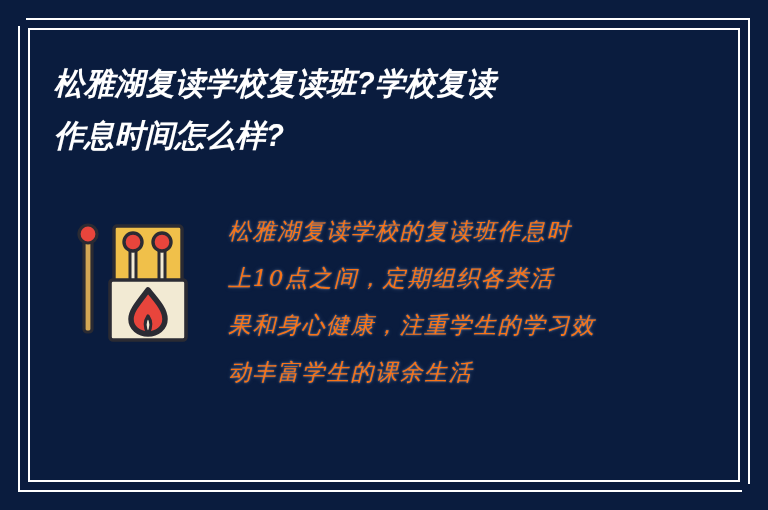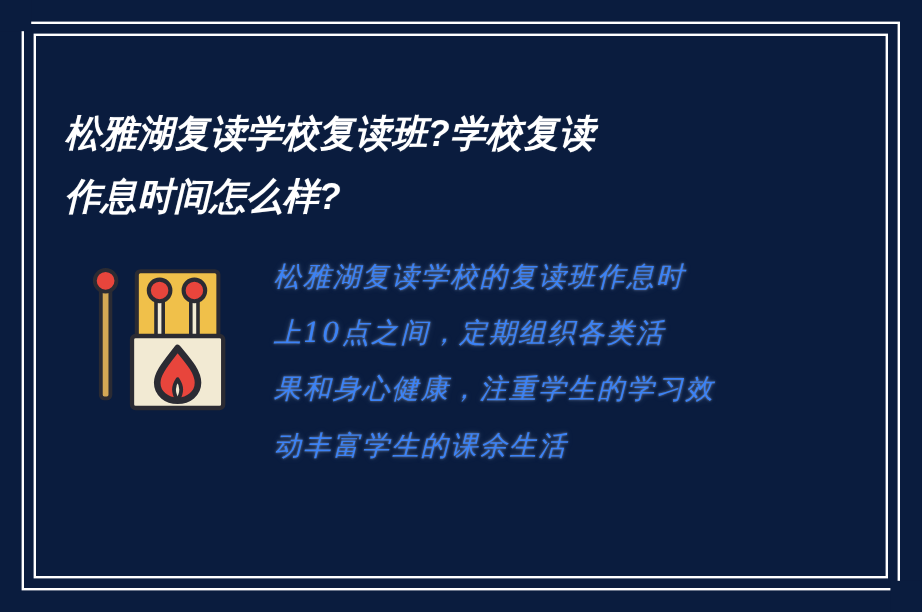--- a/index.html
+++ b/index.html
@@ -51,21 +51,20 @@
   }
   .cm-tl { left: 0;    top: 0;    width: 26px; height: 26px; }
   .cm-br { left: 742px; top: 484px; width: 26px; height: 26px; }
 
   
   .title-block {
     position: absolute;
     left: 54px;
     top: 58px;
     width: 660px;
-    margin-top: 28px;
   }
   .title-line {
     color: #ffffff;
     font-family: "Liberation Sans", sans-serif;
     font-size: 31px;
     font-weight: bold;
     font-style: italic;
     letter-spacing: 0.5px;
     line-height: 52px;
     white-space: nowrap;
@@ -85,21 +84,21 @@
   .illustration svg { display: block; }
 
   
   .body-block {
     position: absolute;
     left: 228px;
     top: 208px;
     width: 436px;
   }
   .body-line {
-    color: #3b82f6;
+    color: #f97316;
     font-family: "DejaVu Serif", serif;
     font-size: 23px;
     font-style: italic;
     font-weight: normal;
     line-height: 47px;
     letter-spacing: 1.5px;
     white-space: nowrap;
     text-shadow: 0 0 2px rgba(200,220,255,0.55), 0 0 5px rgba(140,170,220,0.30);
   }
 </style>

